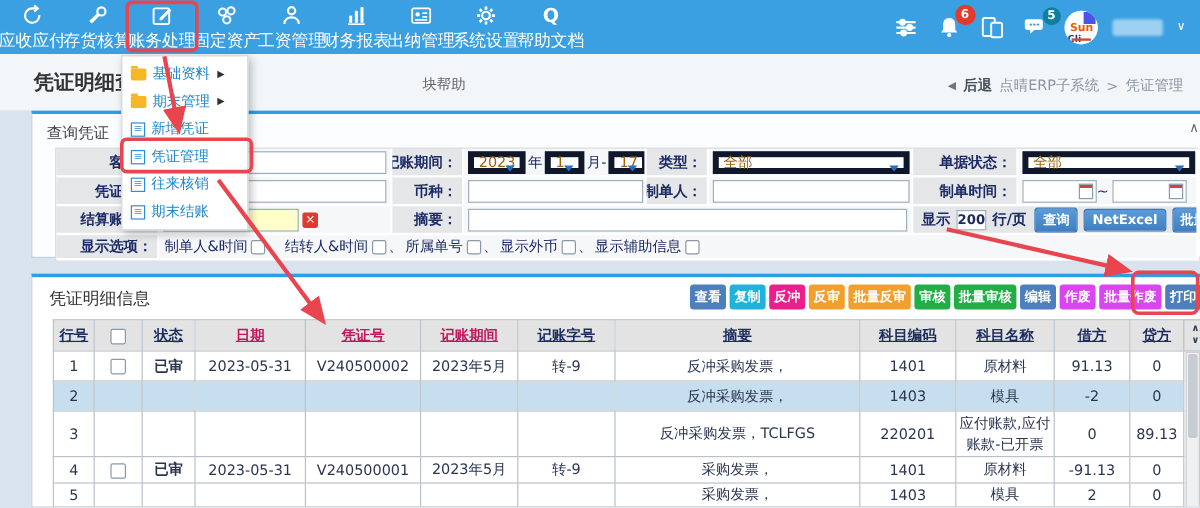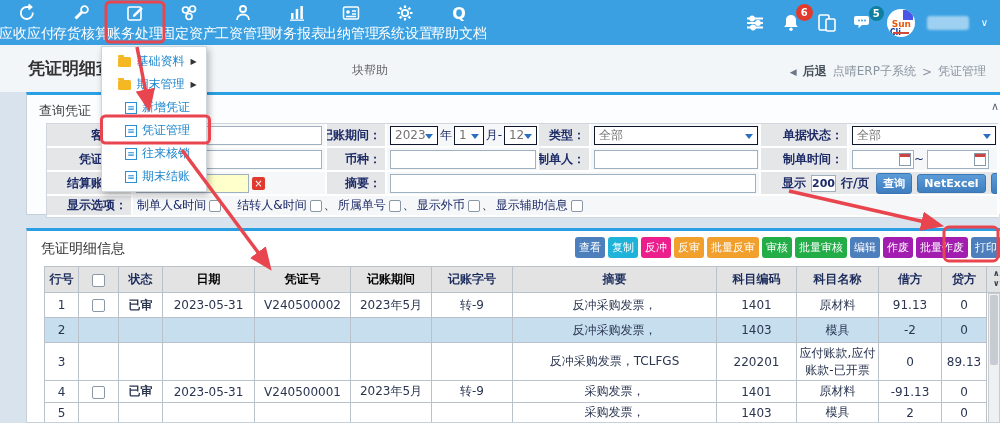--- a/index.html
+++ b/index.html
@@ -60,22 +60,22 @@
   .qform { position:absolute; left:19px; top:28px; width:952px;
     display:grid; grid-template-columns:86px 194px 60px 152px 52px 170px 88px 150px;
     grid-auto-rows:auto; border:1px solid #cfd6dd; background:#fff; font-size:12px; }
   .fc { border-right:2px solid #fff; border-bottom:2px solid #fff;
     display:flex; align-items:center; overflow:hidden; }
   .lc { background:#e5e6e8; justify-content:flex-end; padding-right:4px;
     color:#1c2a66; font-weight:bold; white-space:nowrap; height:24px; }
   .vc { background:#f6f7f8; padding-left:3px; height:24px; }
   .h21 { height:21px; }
   .tin { height:19px; background:#fff; border:1px solid #9fb0bf; }
-  .sel { height:19px; background:#fff; border:1px solid #0f172a; position:relative;
-    color:#737373; padding:0 16px 0 4px; display:flex; align-items:center;
+  .sel { height:19px; background:#fff; border:5px solid #0f172a; position:relative;
+    color:#a16207; padding:0 16px 0 4px; display:flex; align-items:center;
     font-size:12px; cursor:pointer; }
   .sel::after { content:""; position:absolute; right:4px; top:7px; border:4px solid
     transparent; border-top:5px solid #2a6fc0; }
   .unit { color:#1c2a66; margin:0 2px; white-space:nowrap; }
   .ybox { background:#ffffcc; }
   .xbtn { width:13px; height:13px; background:#e03a2e; color:#fff; border-radius:2px;
     font-size:10px; line-height:13px; text-align:center; margin-left:3px; cursor:pointer; }
   .calico { width:12px; height:13px; border:1px solid #8899aa; background:
     linear-gradient(#cc4444 0 3px, #fff 3px); margin-left:-15px; cursor:pointer; }
   .tilde { color:#1c2a66; margin:0 3px; }
@@ -88,31 +88,31 @@
     border-radius:2px; display:inline-block; margin:0 2px 0 3px; flex:none;
     cursor:pointer; }
   .optlab { color:#1c2a66; white-space:nowrap; }
   .optsep { color:#223; margin-right:2px; }
   .optrow { display:flex; align-items:center; overflow:hidden; }
 
   
   .dtitle { position:absolute; left:14px; top:9px; font-size:14px; color:#333; }
   .toolbar { position:absolute; right:8px; top:6px; display:flex; gap:3px; }
   .tbtn { color:#fff; font-size:11px; padding:3px 4px; border-radius:3px;
-    white-space:nowrap; cursor:pointer; }
+    white-space:nowrap; cursor:pointer;font-weight:bold; }
   .b-blue { background:#4d7fbd; } .b-cyan { background:#1fb3d9; }
   .b-mag { background:#ec1e8c; } .b-org { background:#f1a02e; }
-  .b-grn { background:#22ad47; } .b-red { background:#a21caf; }
+  .b-grn { background:#22ad47; } .b-red { background:#d946ef; }
 
   table.grid { border-collapse:collapse; margin:35px 0 0 17px; width:942px;
     table-layout:fixed; font-size:12px; }
   .grid th, .grid td { border:1px solid #b9c2cb; text-align:center;
     overflow:hidden; padding:1px 2px; }
-  .grid th { background:#e3e3e3; color:#1c2c5c; font-weight:bold; height:26px; }
-  .grid th.sortable { color:#000000; }
+  .grid th { background:#e3e3e3; color:#1c2c5c; font-weight:bold; height:26px;text-decoration:underline; }
+  .grid th.sortable { color:#be185d; }
   .grid td { color:#2a3550; background:#fff; }
   tr.hl td { background:#c6deee; }
   .st-ok { color:#1fa31f; font-weight:bold; }
   .c-date { color:#2947c8; cursor:pointer; }
   .c-vch { color:#5a50cf; cursor:pointer; }
   .c-sum { color:#3c4a63; }
   .rowchk { width:13px; height:13px; border:1px solid #8a98a6; background:#fff;
     border-radius:2px; display:inline-block; vertical-align:middle; cursor:pointer; }
   .ctrlcell { position:absolute; left:959px; top:35px; width:25px; height:27px;
     background:#e3e3e3; border:1px solid #b9c2cb; color:#2c3e50; text-align:center;
@@ -122,21 +122,21 @@
   .vscroll { position:absolute; left:961px; top:62px; width:12px; height:133px;
     background:#eef0f2; border:1px solid #ccc; }
   .vthumb { margin:1px; height:70px; background:#c7ccd2; border-radius:2px;
     cursor:grab; }
 
   
   .ddmenu { position:absolute; left:101px; top:46px; width:106px; background:#fff;
     border:1px solid #cdd5dd; box-shadow:2px 3px 7px rgba(0,0,0,.28); z-index:40;
     padding:3px 0; }
   .mi { height:23px; display:flex; align-items:center; padding-left:7px;
-    font-size:12px; color:#1e86cc; cursor:pointer; white-space:nowrap;justify-content:center; }
+    font-size:12px; color:#1e86cc; cursor:pointer; white-space:nowrap; }
   .folder-ico { width:13px; height:10px; background:#f5b824; border-radius:1.5px;
     position:relative; margin-right:5px; flex:none; }
   .folder-ico::before { content:""; position:absolute; left:0; top:-2px; width:6px;
     height:2px; background:#f5b824; border-radius:1px 1px 0 0; }
   .doc-ico { width:12px; height:12px; border:1px solid #2a8fd6; background:#fff;
     color:#2a8fd6; font-size:9px; line-height:10px; text-align:center;
     margin-right:5px; flex:none; }
   .doc-ico::before { content:"≡"; }
   .subarrow { font-size:8px; color:#333; margin-left:6px; }
 
@@ -298,21 +298,21 @@
     <div class="fc lc">客户：</div>
     <div class="fc vc">
         <span class="tin" style="width:186px"></span>
       </div>
     <div class="fc lc">记账期间：</div>
     <div class="fc vc">
       <span class="sel" style="width:48px">2023</span>
       <span class="unit">年</span>
       <span class="sel" style="width:33px">1</span>
       <span class="unit">月-</span>
-      <span class="sel" style="width:33px">12</span>
+      <span class="sel" style="width:33px">17</span>
       <span class="unit">月</span>
     </div>
     <div class="fc lc">类型：</div>
     <div class="fc vc">
         <span class="sel" style="width:164px">全部</span>
       </div>
     <div class="fc lc">单据状态：</div>
     <div class="fc vc">
         <span class="sel" style="width:144px">全部</span>
       </div>
@@ -340,21 +340,21 @@
 
     <div class="fc lc">结算账户：</div>
     <div class="fc vc">
       <span class="tin ybox" style="width:113px"></span>
       <span class="xbtn">×</span>
     </div>
     <div class="fc lc">摘要：</div>
     <div class="fc vc" style="grid-column:4/7">
         <span class="tin" style="width:366px"></span>
       </div>
-    <div class="fc lc" style="grid-column:7/9; justify-content:flex-start; padding-left:19px">
+    <div class="fc lc" style="grid-column:7/9; justify-content:flex-start; padding-left:5px">
       <span class="unit">显示</span>
       <span class="numbox">200</span>
       <span class="unit">行/页</span>
       <span class="qbtn">查询</span>
       <span class="qbtn">NetExcel</span>
       <span class="qbtn">批量打印</span>
     </div>
 
     <div class="fc lc h21">显示选项：</div>
     <div class="fc vc h21 optrow" style="grid-column:2/9; padding-left:4px">

